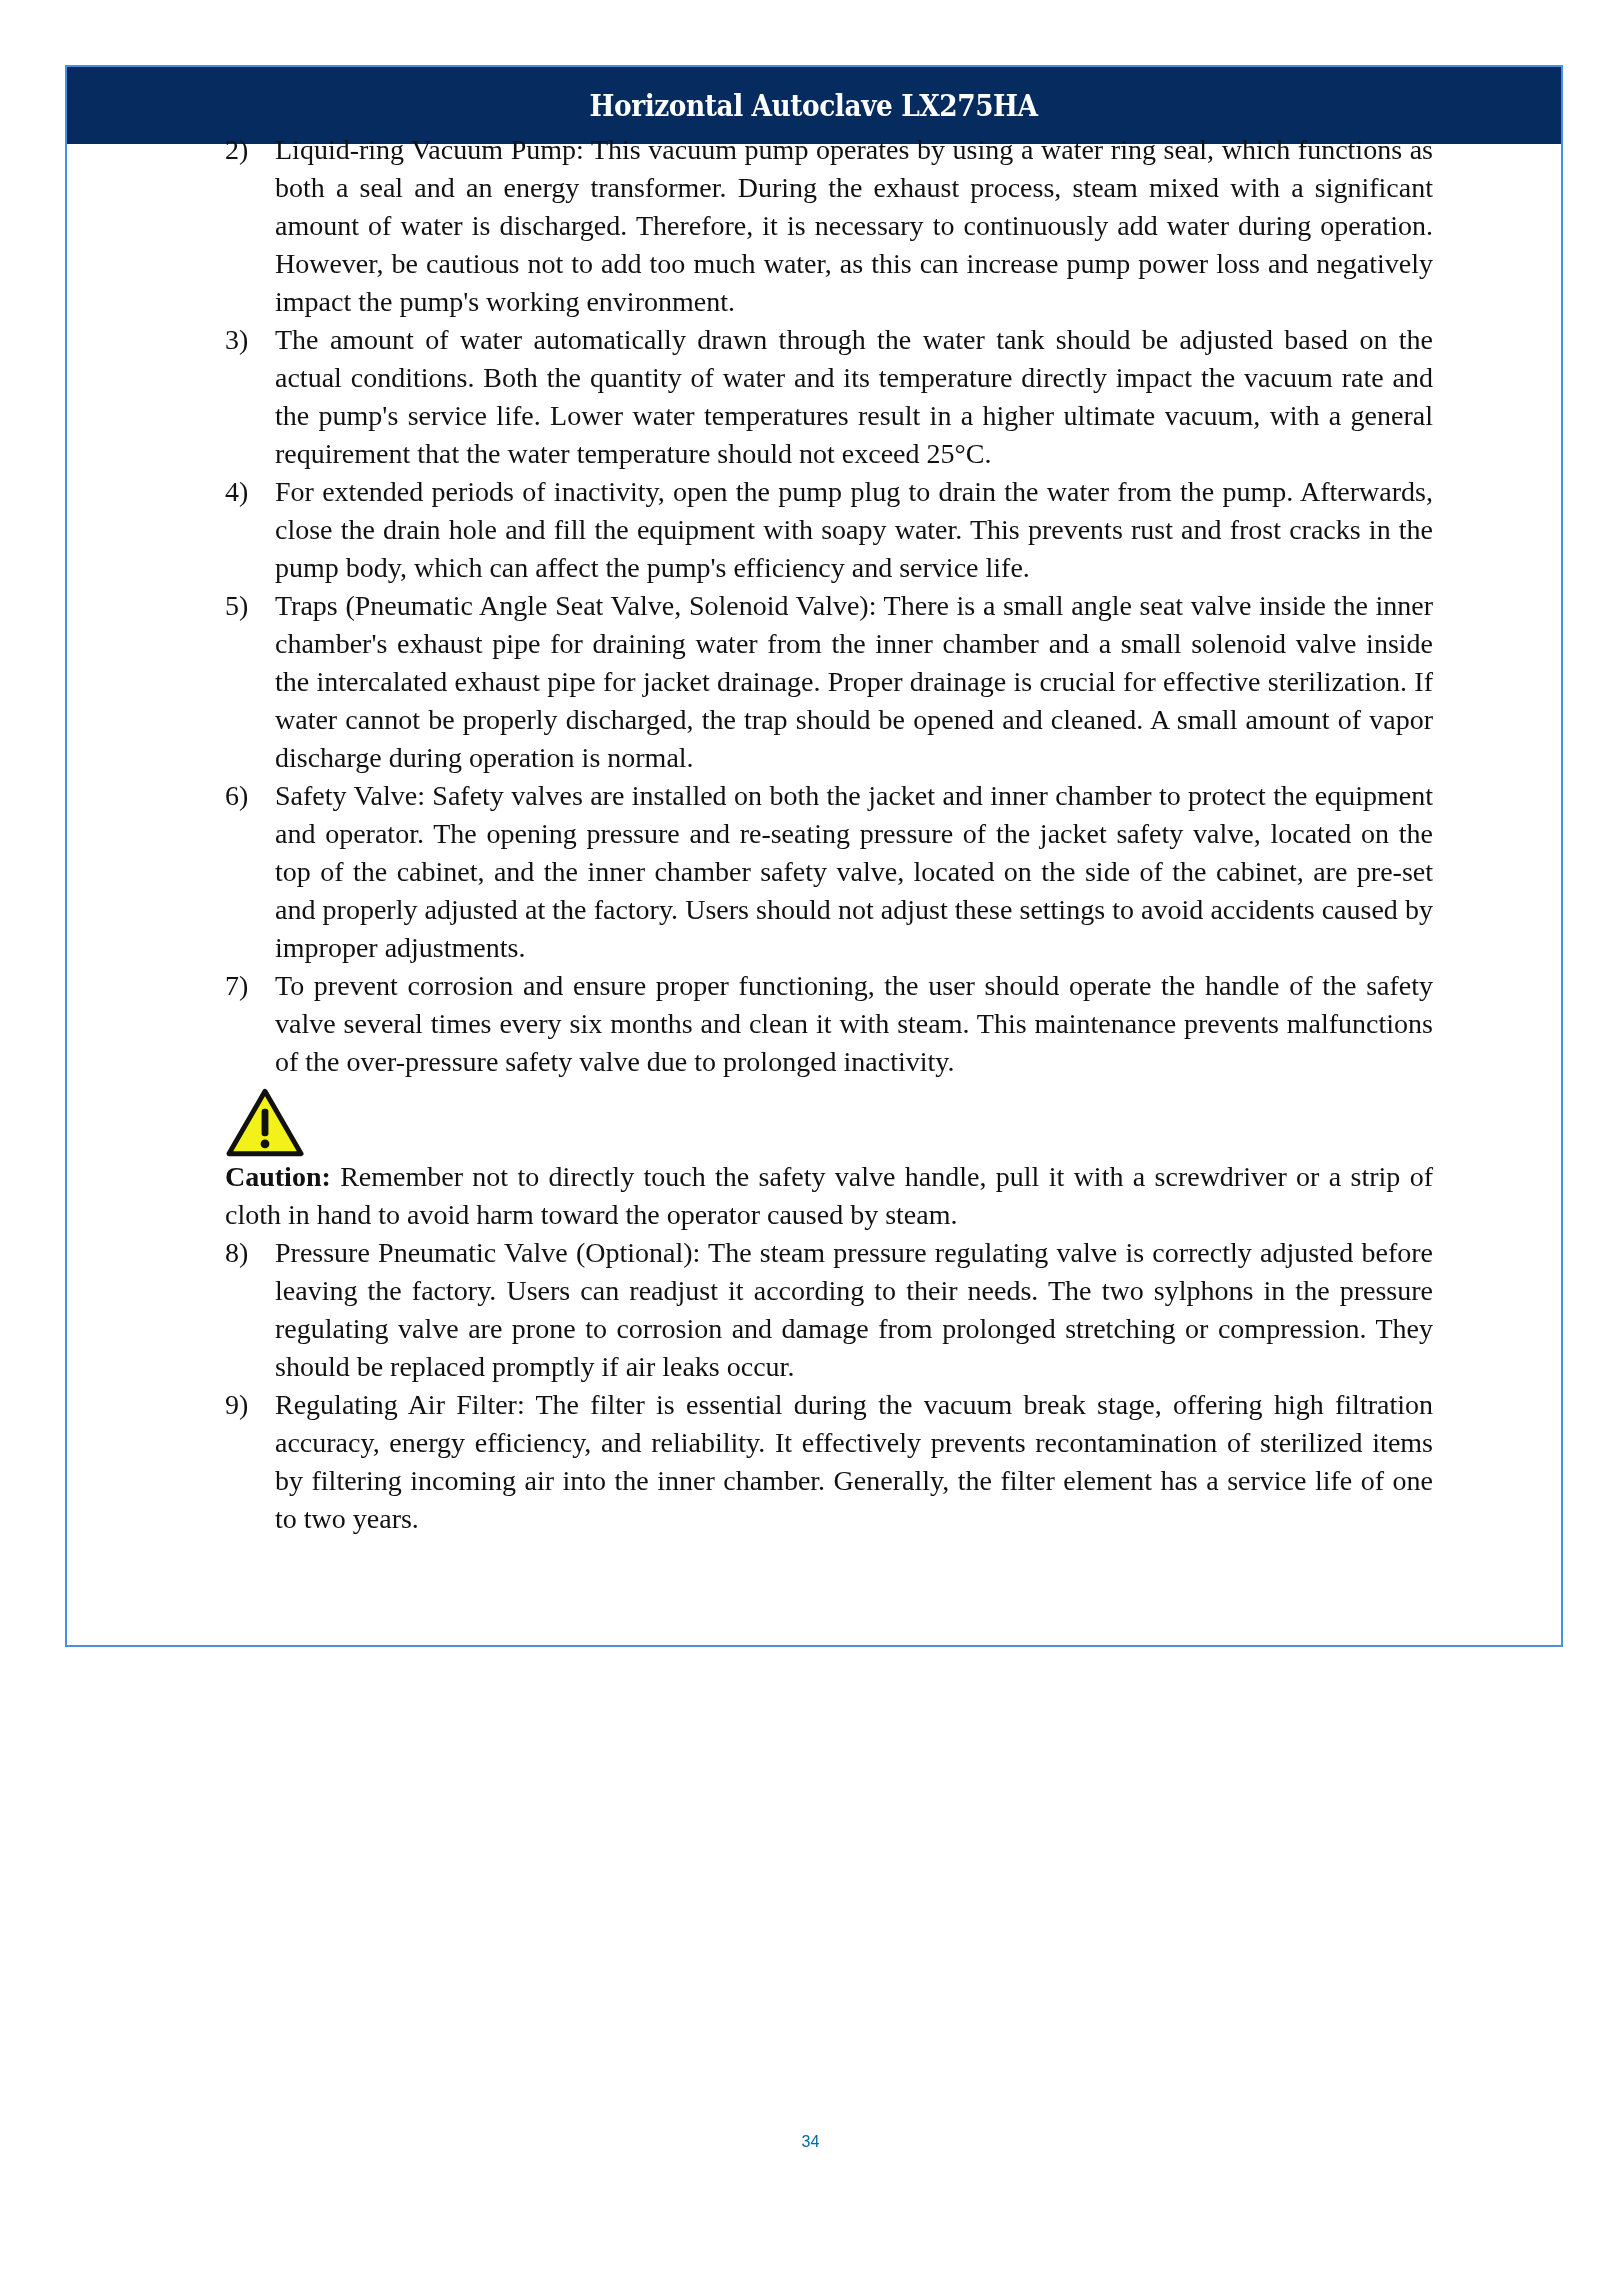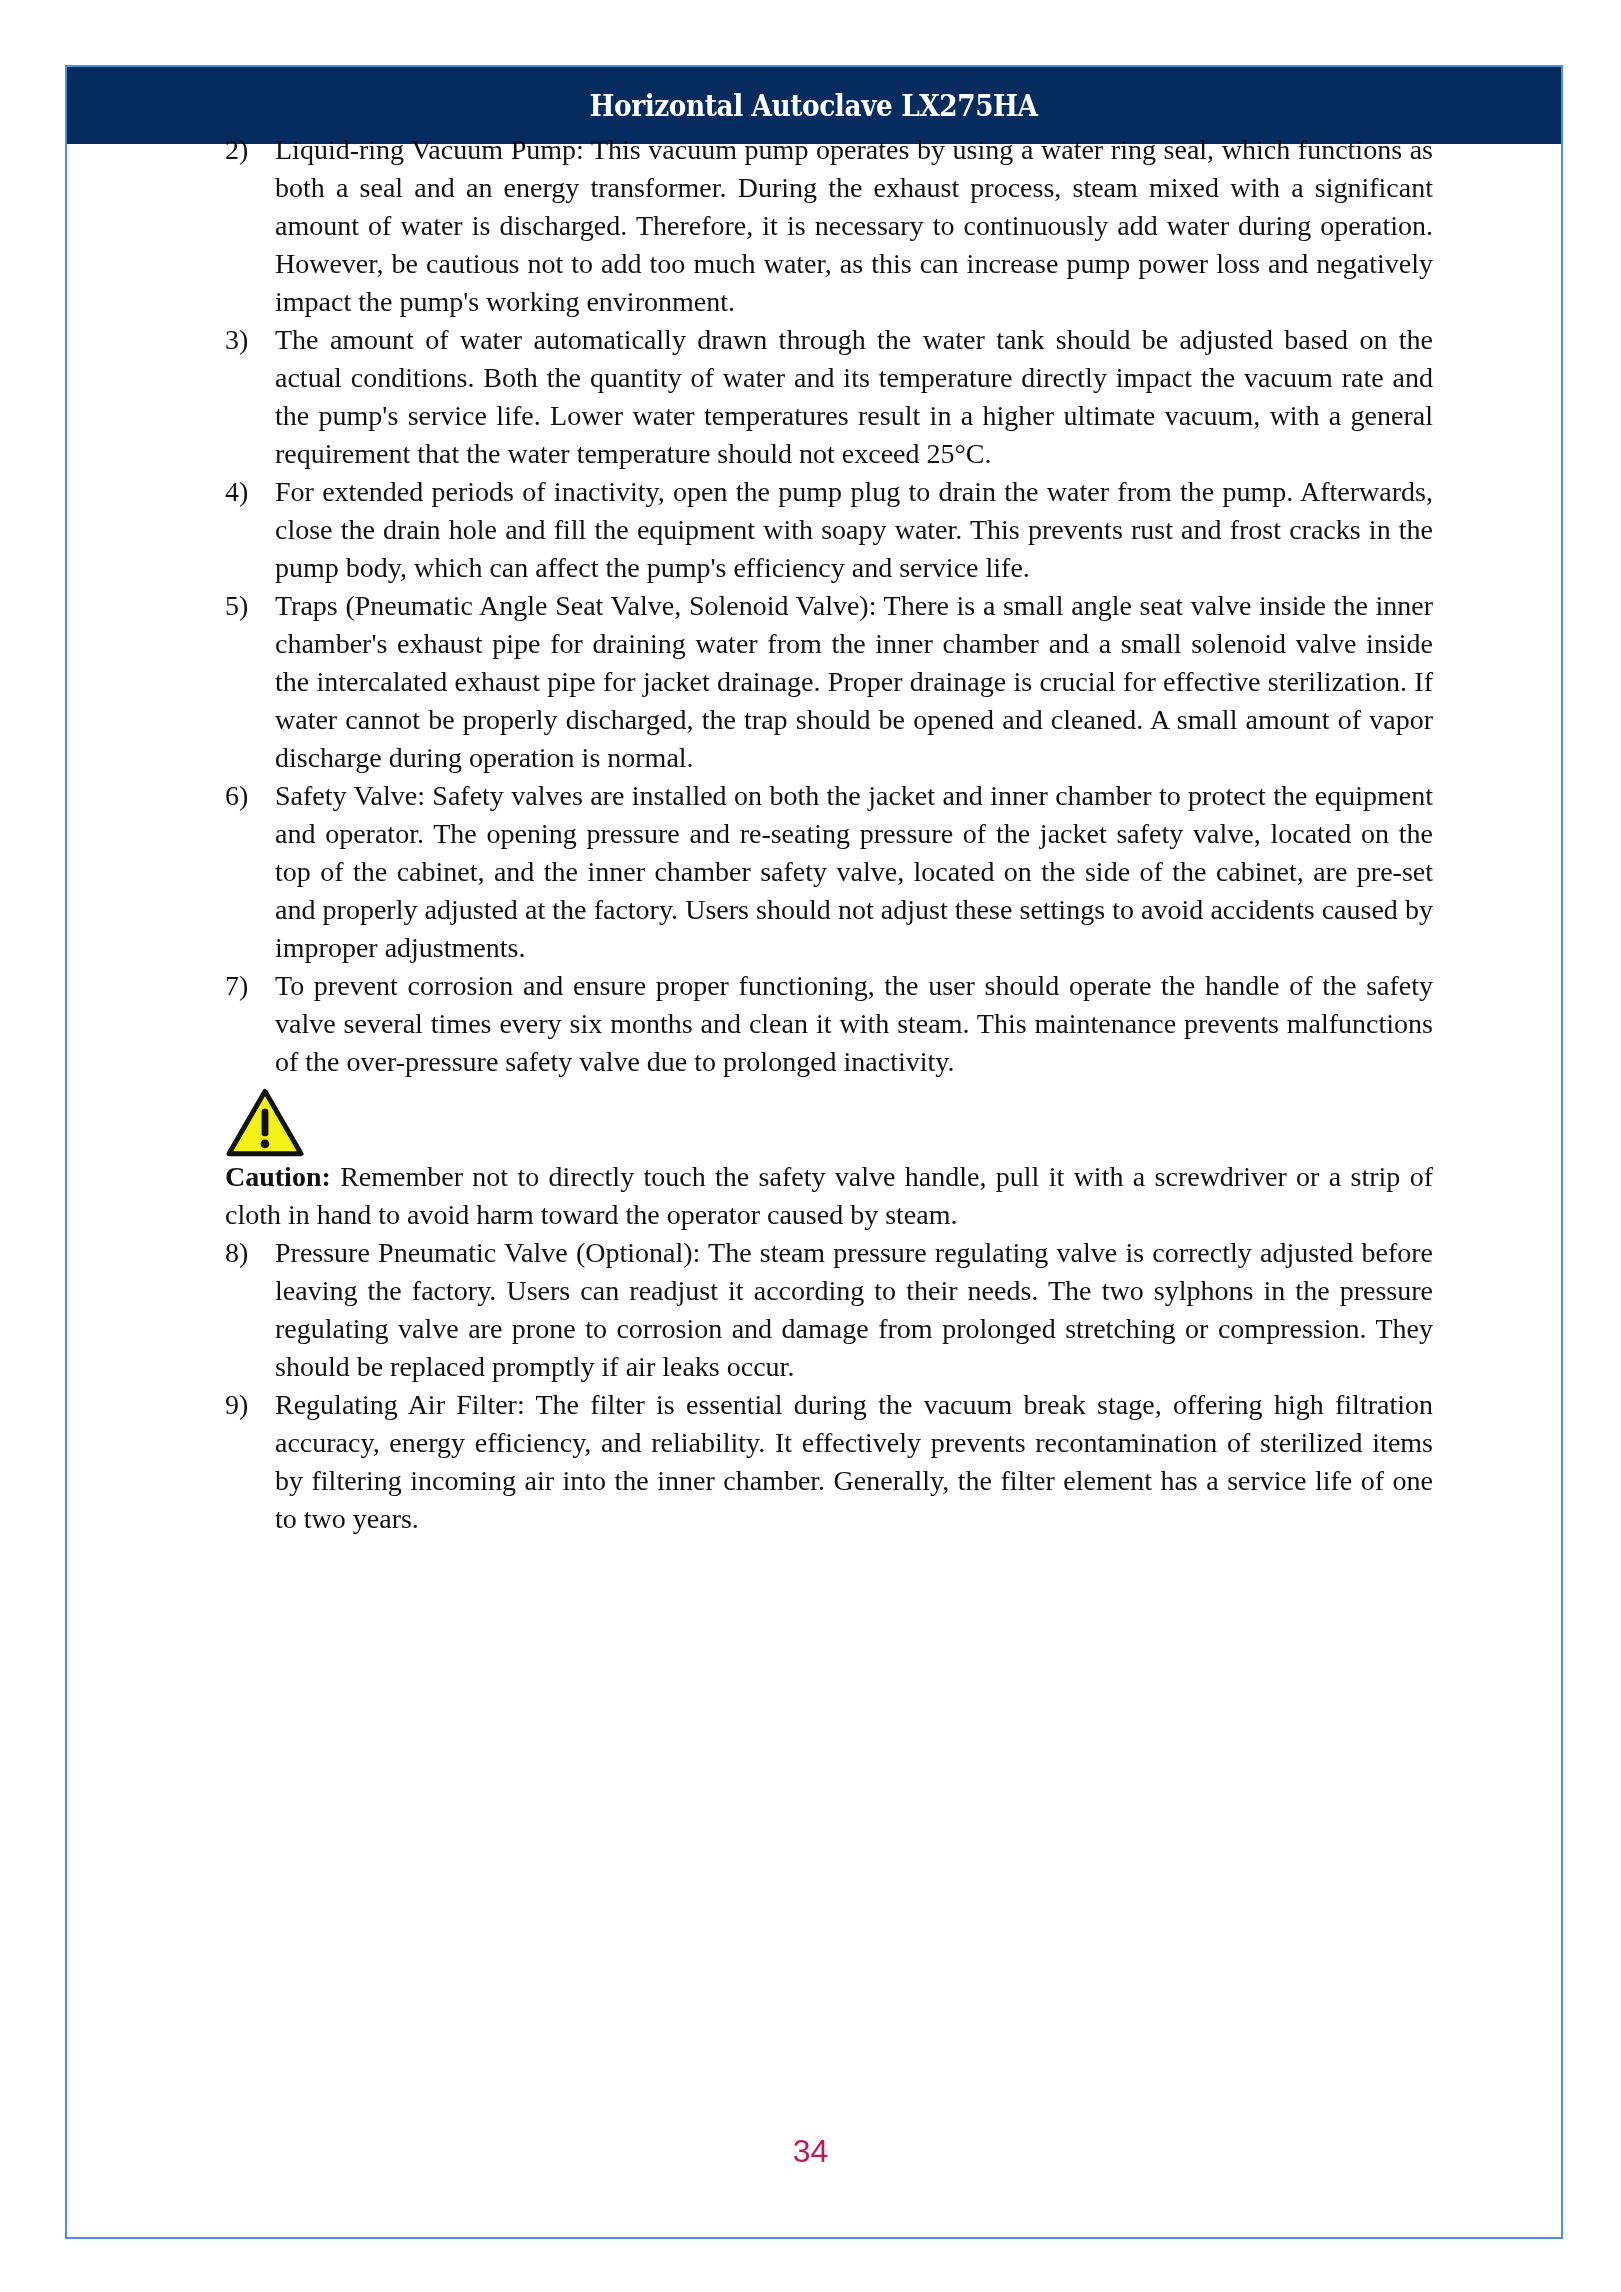--- a/index.html
+++ b/index.html
@@ -1,33 +1,33 @@
 <!DOCTYPE html>
 <html><head>
 <meta charset="utf-8">
 <style>
   html, body { margin: 0; padding: 0; background: #ffffff; }
   body { width: 1621px; height: 2293px; position: relative; overflow: hidden;
          font-family: "Liberation Serif", "DejaVu Serif", serif; color: #111; }
-  .frame { position: absolute; left: 65px; top: 65px; width: 1498px; height: 2174px;
+  .frame { position: absolute; left: 65px; top: 65px; width: 1498px; height: 1582px;
            border: 2px solid #4a8fe0; box-sizing: border-box; }
   .header { position: absolute; left: 0; top: 0; right: 0; height: 77px; background: #062b5e;
             display: flex; align-items: center; justify-content: center; }
   .header-title { color: #fff; font-family: "DejaVu Serif", serif; font-weight: bold; font-size: 30px;
                   letter-spacing: -0.5px; transform: scaleX(0.88); }
   .content { position: absolute; left: 225px; top: 131px; width: 1208px; }
   .item { display: flex; font-size: 28px; line-height: 38px; }
   .num { width: 50px; flex: none; }
   .txt { flex: 1; text-align: justify; }
   .txt b { font-weight: normal; }
   .caution { display: flex; margin-left: 0; font-size: 28px; line-height: 38px; flex-direction: column; }
   .caution-icon { width: 100px; flex: none; display: flex; align-items: flex-start; padding-top: 5.9px; }
   .caution-text { flex: 1; text-align: justify; }
   .page-num { position: absolute; left: 0; right: 0; top: 2133px; text-align: center;
-              font-family: "Liberation Sans", sans-serif; font-size: 32px; color: #be185d; }
+              font-family: "Liberation Sans", sans-serif; font-size: 16px; color: #0369a1; }
 </style>
 </head>
 <body>
 
 <div class="frame">
   <div class="header">
     <span class="header-title">Horizontal Autoclave LX275HA</span>
   </div>
 </div>
 

